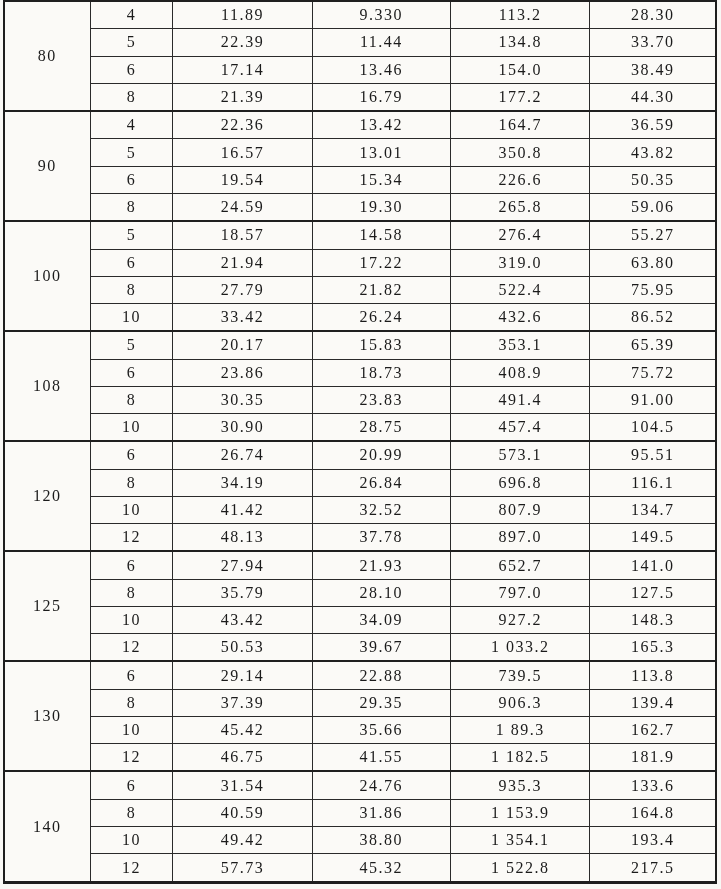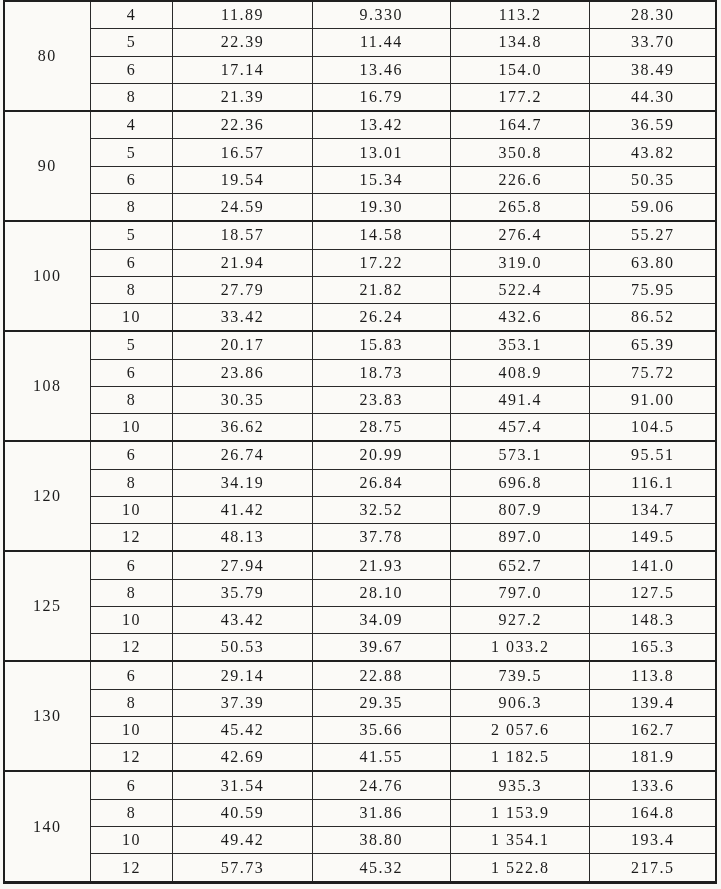--- a/index.html
+++ b/index.html
@@ -165,21 +165,21 @@
         </tr>
         <tr>
           <td>8</td>
           <td>30.35</td>
           <td>23.83</td>
           <td>491.4</td>
           <td>91.00</td>
         </tr>
         <tr>
           <td>10</td>
-          <td>36.62</td>
+          <td>30.90</td>
           <td>28.75</td>
           <td>457.4</td>
           <td>104.5</td>
         </tr>
         <tr class="group-start">
           <td rowspan="4" class="group-cell">120</td>
           <td>6</td>
           <td>26.74</td>
           <td>20.99</td>
           <td>573.1</td>
@@ -247,26 +247,26 @@
           <td>8</td>
           <td>37.39</td>
           <td>29.35</td>
           <td>906.3</td>
           <td>139.4</td>
         </tr>
         <tr>
           <td>10</td>
           <td>45.42</td>
           <td>35.66</td>
-          <td>2 057.6</td>
+          <td>1 89.3</td>
           <td>162.7</td>
         </tr>
         <tr>
           <td>12</td>
-          <td>42.69</td>
+          <td>46.75</td>
           <td>41.55</td>
           <td>1 182.5</td>
           <td>181.9</td>
         </tr>
         <tr class="group-start">
           <td rowspan="4" class="group-cell">140</td>
           <td>6</td>
           <td>31.54</td>
           <td>24.76</td>
           <td>935.3</td>

